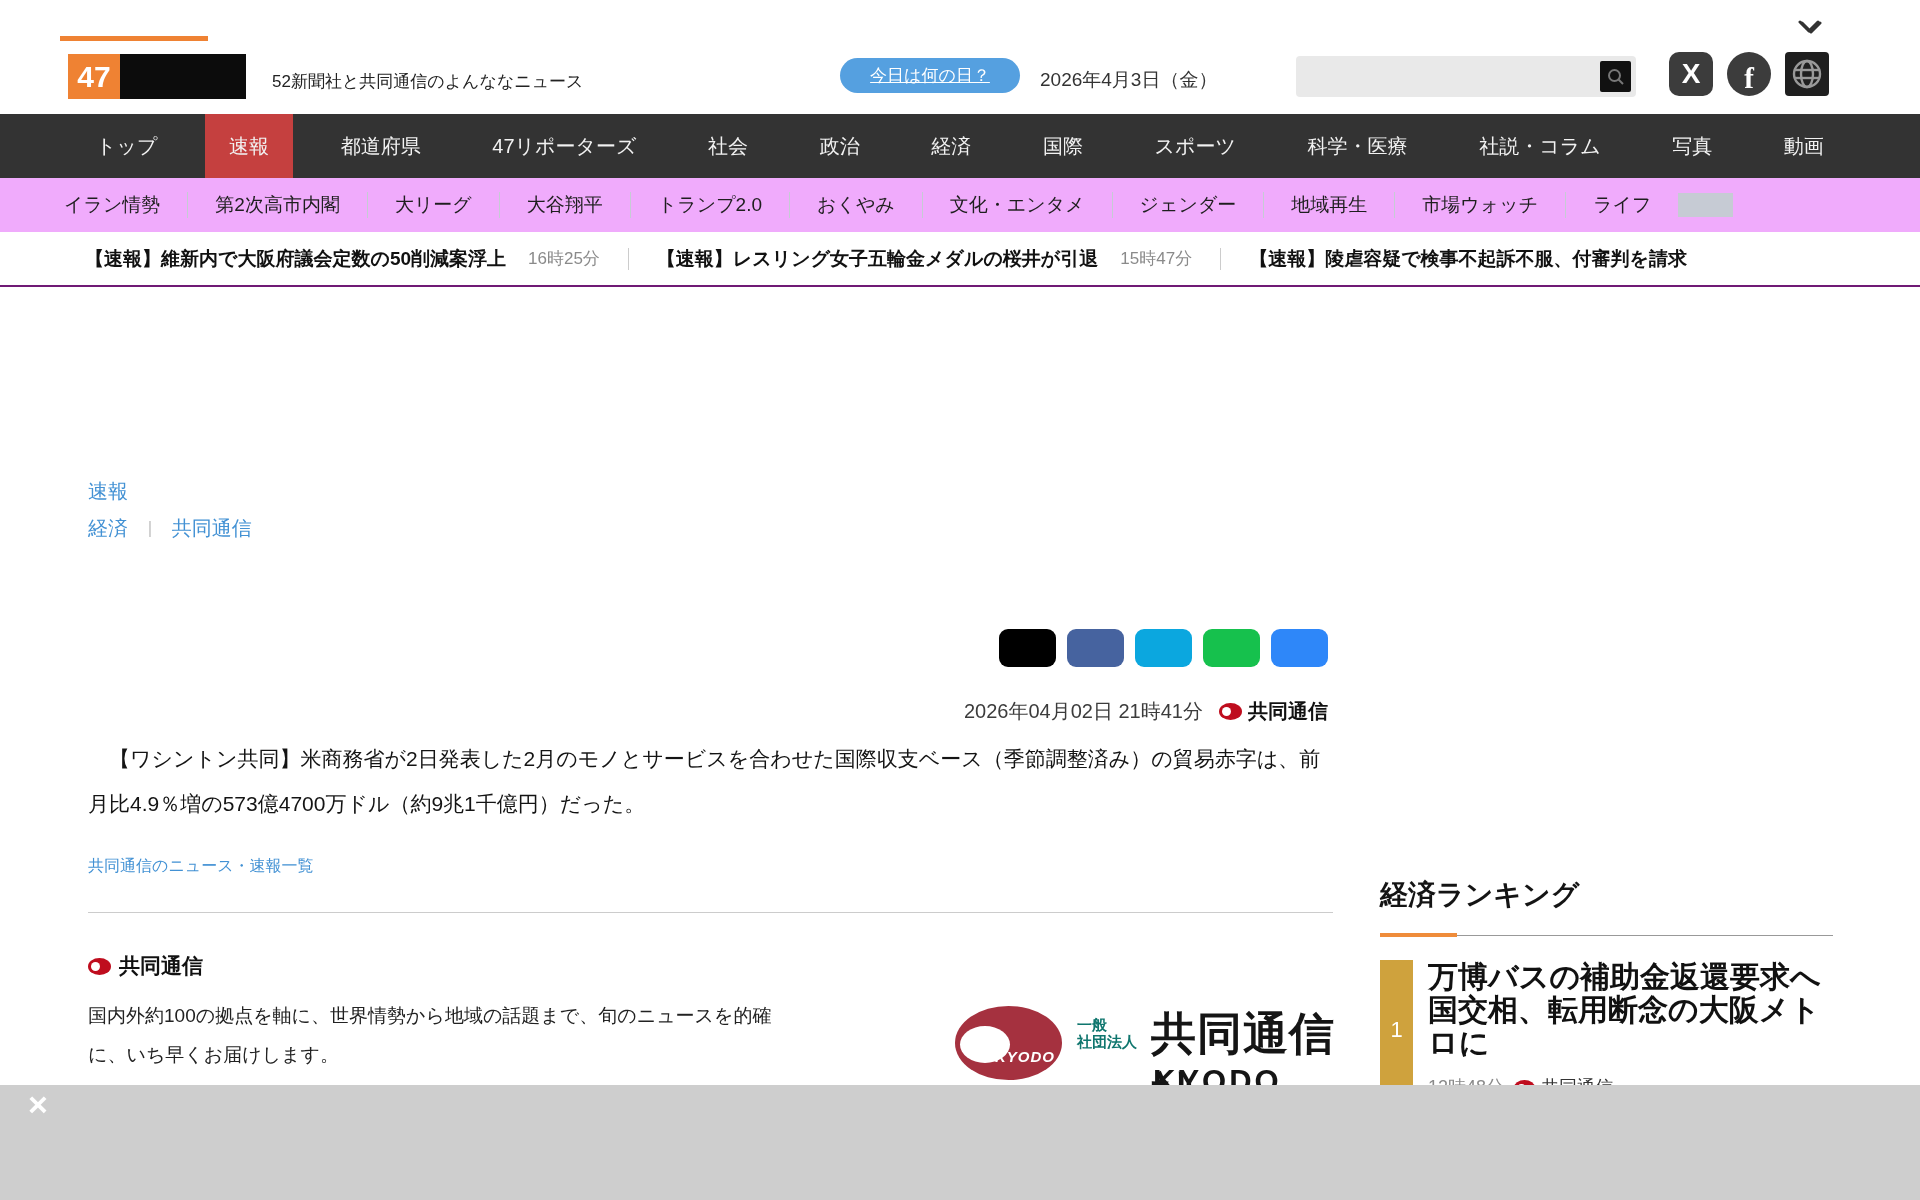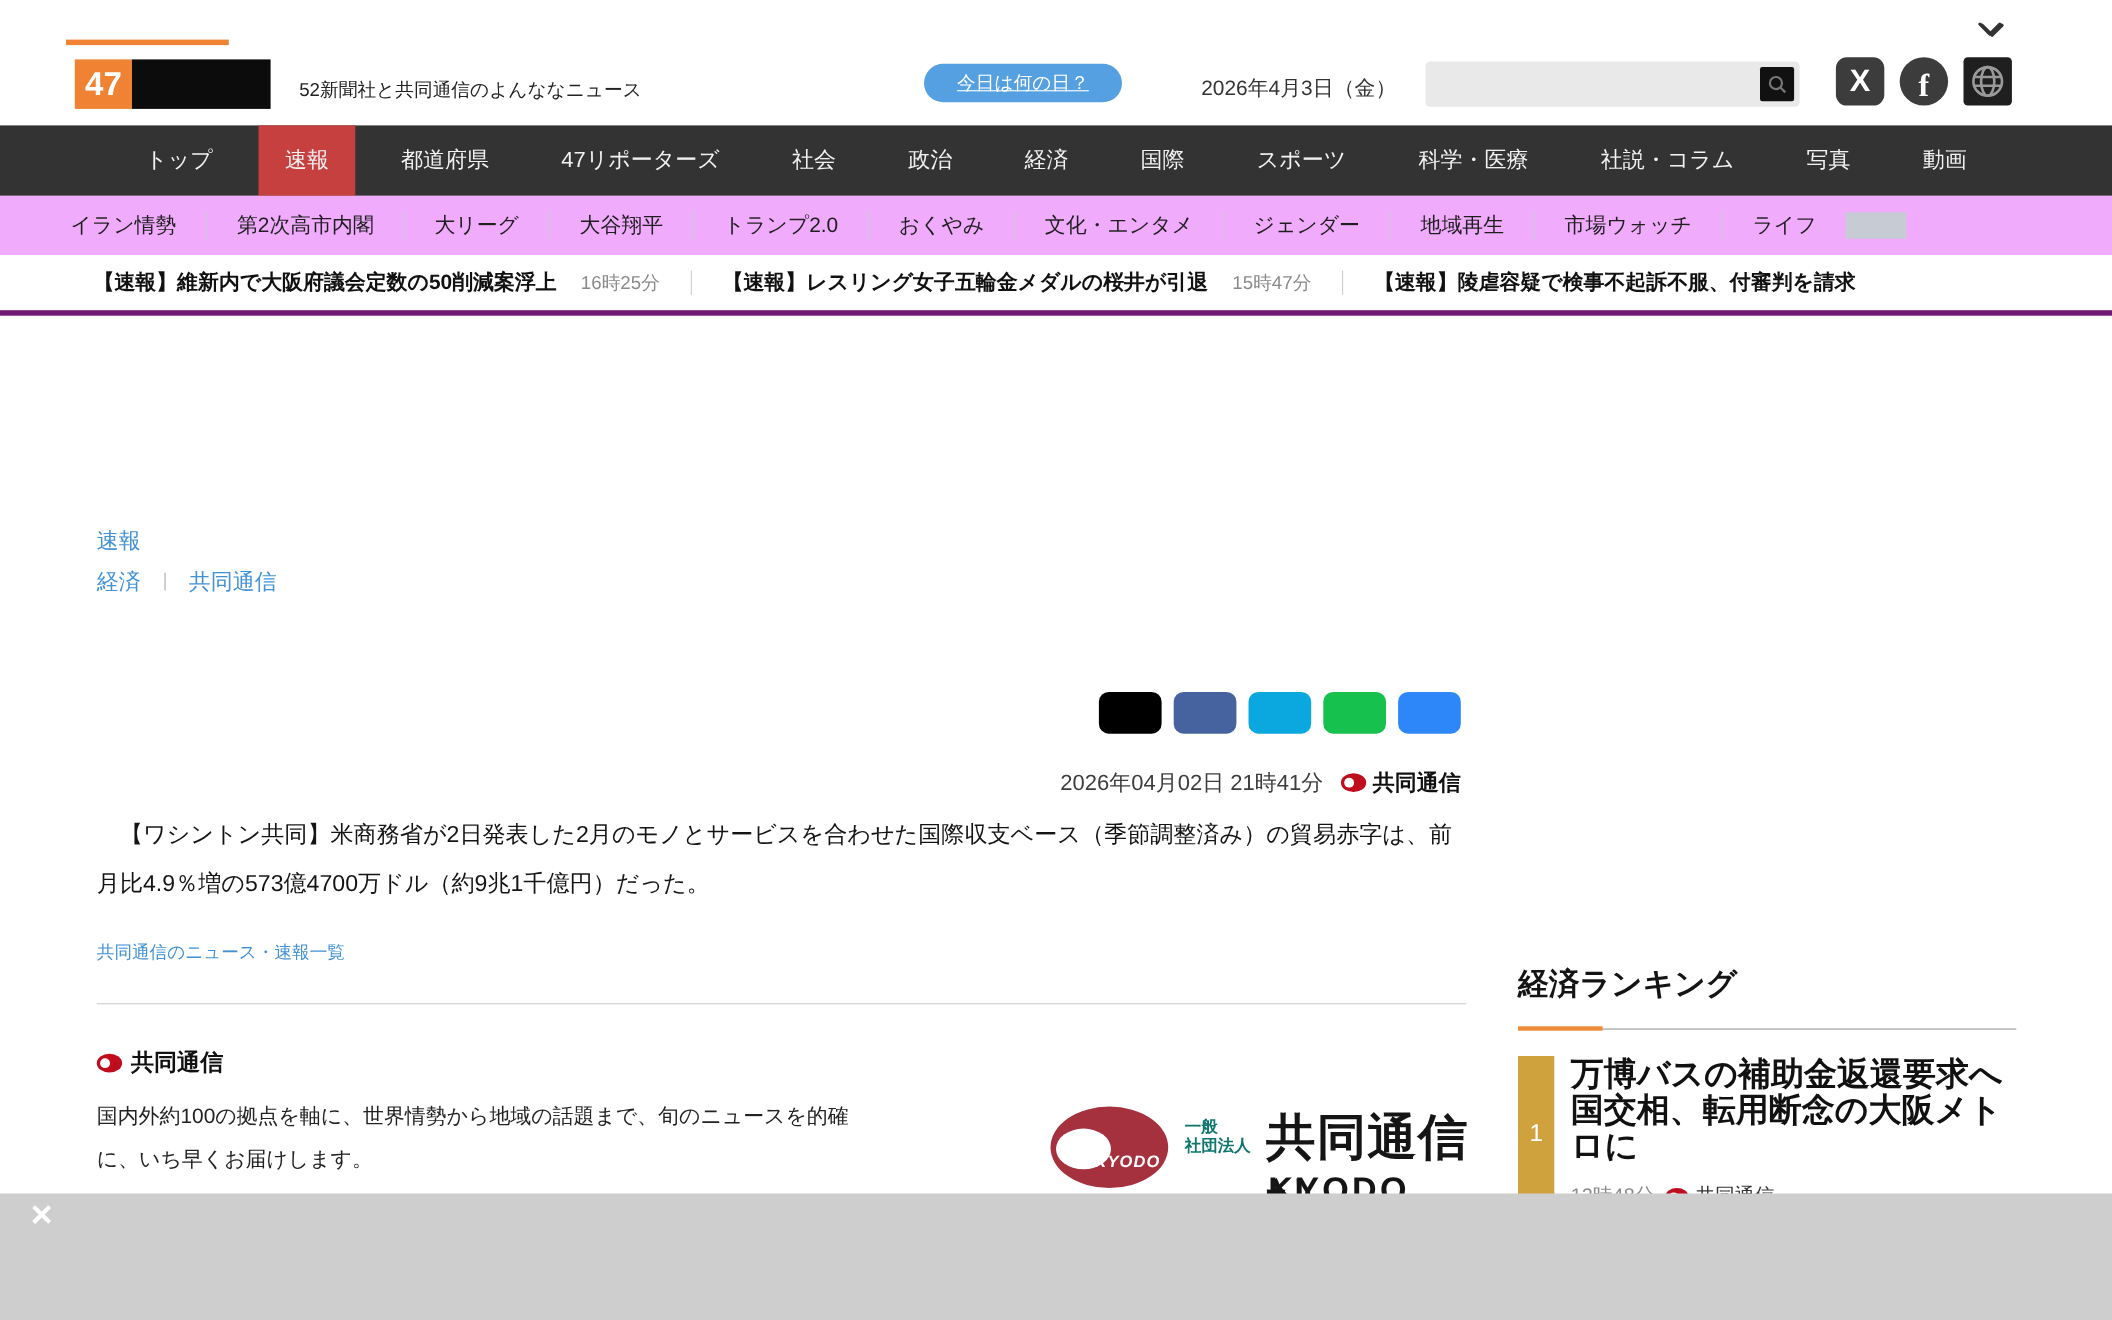--- a/index.html
+++ b/index.html
@@ -12,53 +12,53 @@
   .logo-topline { position:absolute; left:60px; top:36px; width:148px; height:5px; background:#ef8233; }
   .logo { position:absolute; left:68px; top:54px; display:flex; cursor:pointer; }
   .logo-47 { width:52px; height:45px; background:#ef8233; color:#fff; font-weight:700;
     font-size:30px; display:flex; align-items:center; justify-content:center; }
   .logo-news { width:126px; height:45px; background:#0c0c0c; }
   .tagline { position:absolute; left:272px; top:70px; font-size:17px; color:#222; }
   .today-btn { position:absolute; left:840px; top:58px; width:180px; height:35px; border:none;
     border-radius:18px; background:#55a0e0; color:#fff; font-size:17px; cursor:pointer;
     font-family:inherit; }
   .today-btn span { text-decoration:underline; }
-  .header-date { position:absolute; left:1092px; top:67px; font-size:19px; color:#333; }
+  .header-date { position:absolute; left:1040px; top:67px; font-size:19px; color:#333; }
   .search-box { position:absolute; left:1296px; top:56px; width:340px; height:41px;
     background:#e9e9e9; border-radius:4px; }
   .search-input { position:absolute; left:8px; top:0; width:290px; height:41px; border:none;
     background:transparent; outline:none; font-size:17px; font-family:inherit; }
   .search-btn { position:absolute; right:5px; top:5px; width:31px; height:31px; background:#111;
     border:none; border-radius:2px; cursor:pointer; display:flex; align-items:center; justify-content:center; }
   .social { position:absolute; top:52px; width:44px; height:44px; background:#3c3c3c; color:#fff;
     display:flex; align-items:center; justify-content:center; cursor:pointer; }
   .social-x { left:1669px; border-radius:10px; font-size:28px; font-weight:700; }
   .social-fb { left:1727px; border-radius:50%; font-size:29px; font-weight:700;
     font-family:"Liberation Serif", serif; padding-top:8px; }
   .social-globe { left:1785px; border-radius:4px; background:#1f1f1f; }
 
   
   .mainnav { position:absolute; top:114px; left:0; width:1920px; height:64px; background:#333;
-    display:flex; justify-content:space-between; padding:0 108px; list-style:none; }
+    display:flex; justify-content:space-between; padding:0 72px; list-style:none; }
   .mainnav li { height:64px; line-height:64px; padding:0 24px; color:#f2f2f2; font-size:20px;
     cursor:pointer; white-space:nowrap; }
   .mainnav li.active { background:#c5403f; }
 
   
   .topics { position:absolute; top:178px; left:0; width:1920px; height:54px; background:#f0abfc;
     display:flex; align-items:center; padding-left:64px; list-style:none; }
   .topics li { font-size:19px; color:#1e1e1e; padding:0 27px; cursor:pointer; white-space:nowrap; }
   .topics li + li { border-left:1px solid #c6cbd4; }
   .topics li:first-child { padding-left:0; }
   .topics .end-divider { width:1px; height:24px; background:#c6cbd4; }
   .topics-chevron { position:absolute; right:100px; top:20px; cursor:pointer; }
 
   
   .ticker { position:absolute; top:232px; left:0; width:1920px; height:55px; background:#fff;
-    border-bottom:5px solid #701a75; display:flex; align-items:center; padding-left:85px; }
+    border-bottom:2px solid #701a75; display:flex; align-items:center; padding-left:85px; }
   .ticker-item { display:flex; align-items:center; cursor:pointer; white-space:nowrap; }
   .ticker-title { font-size:19px; font-weight:700; color:#111; }
   .ticker-time { font-size:17px; color:#8a8a8a; margin-left:22px; }
   .ticker-div { width:1px; height:22px; background:#ccc; margin:0 28px; }
   .ticker-item.truncate { max-width:440px; overflow:hidden; }
   .ticker-item.truncate .ticker-title { overflow:hidden; text-overflow:clip; max-width:440px; }
   .ticker-chevron { position:absolute; right:98px; top:21px; cursor:pointer; }
 
   
   .crumb-section { position:absolute; left:88px; top:478px; font-size:20px; color:#4291d4;

